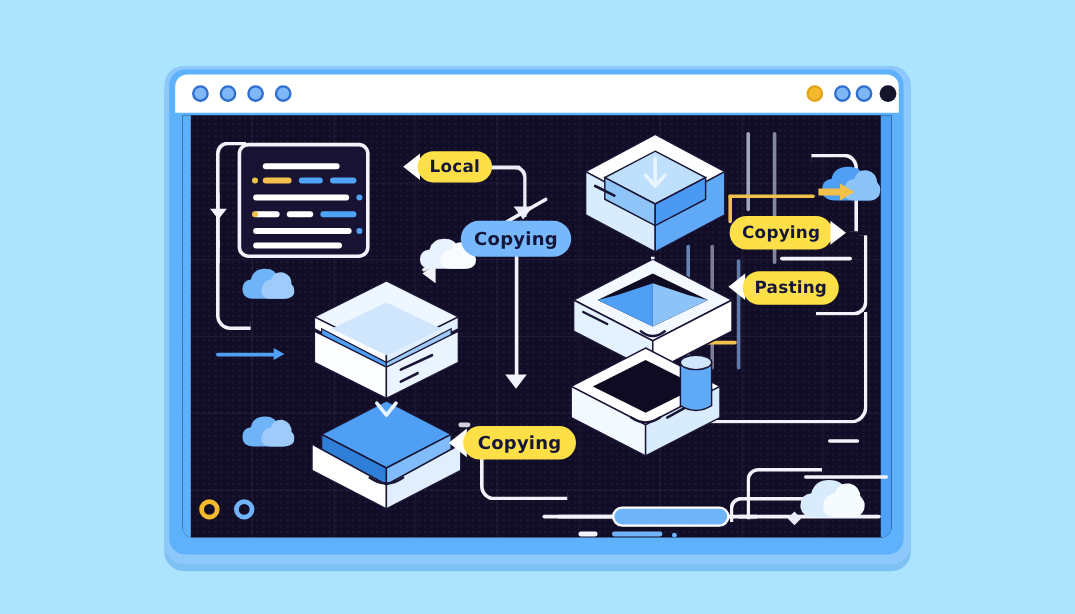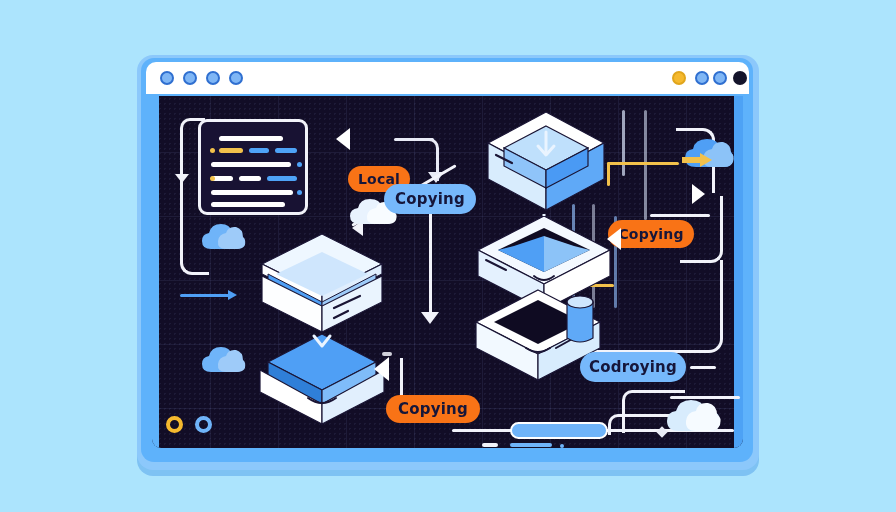--- a/index.html
+++ b/index.html
@@ -113,21 +113,21 @@
     display: flex;
     align-items: center;
     justify-content: center;
     border-radius: 999px;
     font-weight: 700;
     letter-spacing: .2px;
     color: #16163a;
     box-sizing: border-box;
     white-space: nowrap;
   }
-  .pill.white { background: #f97316; margin-top: 40px; }
+  .pill.white { background: #fde047; }
   .pill.blue { background: #76b8fb; }
 
   
   .wire {
     position: absolute;
     background: transparent;
     border-color: #f3f4fb;
     border-style: solid;
     border-width: 0;
   }
@@ -365,24 +365,24 @@
     <div style="position:absolute;left:184px;top:32px;width:0;height:0;border-top:11px solid transparent;border-bottom:11px solid transparent;border-right:14px solid #ffffff;"></div>
     <div class="pill white" style="left:196px;top:30px;width:62px;height:26px;font-size:14px;">Local</div>
 
     <div class="pill blue" style="left:232px;top:88px;width:92px;height:30px;font-size:15px;">Copying</div>
 
 
     <div class="pill white" style="left:456px;top:84px;width:86px;height:28px;font-size:14px;">Copying</div>
     <div style="position:absolute;left:540px;top:88px;width:0;height:0;border-top:10px solid transparent;border-bottom:10px solid transparent;border-left:13px solid #ffffff;"></div>
 
     <div style="position:absolute;left:455px;top:132px;width:0;height:0;border-top:11px solid transparent;border-bottom:11px solid transparent;border-right:14px solid #ffffff;"></div>
+    <div class="pill white" style="left:467px;top:130px;width:80px;height:28px;font-size:14px;">Pasting</div>
 
     <div class="line-h" style="left:28px;top:198px;width:50px;background:#4f9ff5;"></div>
     <div style="position:absolute;left:76px;top:194px;width:0;height:0;border-top:5px solid transparent;border-bottom:5px solid transparent;border-left:9px solid #4f9ff5;"></div>
 
-    <div class="pill blue" style="left:428px;top:256px;width:106px;height:30px;font-size:15px;">Codroying</div>
     <div class="line-h" style="left:538px;top:270px;width:26px;background:#f2f3fa;"></div>
 
     <div style="position:absolute;left:222px;top:261px;width:0;height:0;border-top:12px solid transparent;border-bottom:12px solid transparent;border-right:15px solid #ffffff;"></div>
     <div class="pill white" style="left:234px;top:259px;width:94px;height:28px;font-size:15px;">Copying</div>
 
   </div>
 </div>
 
 </body></html>

